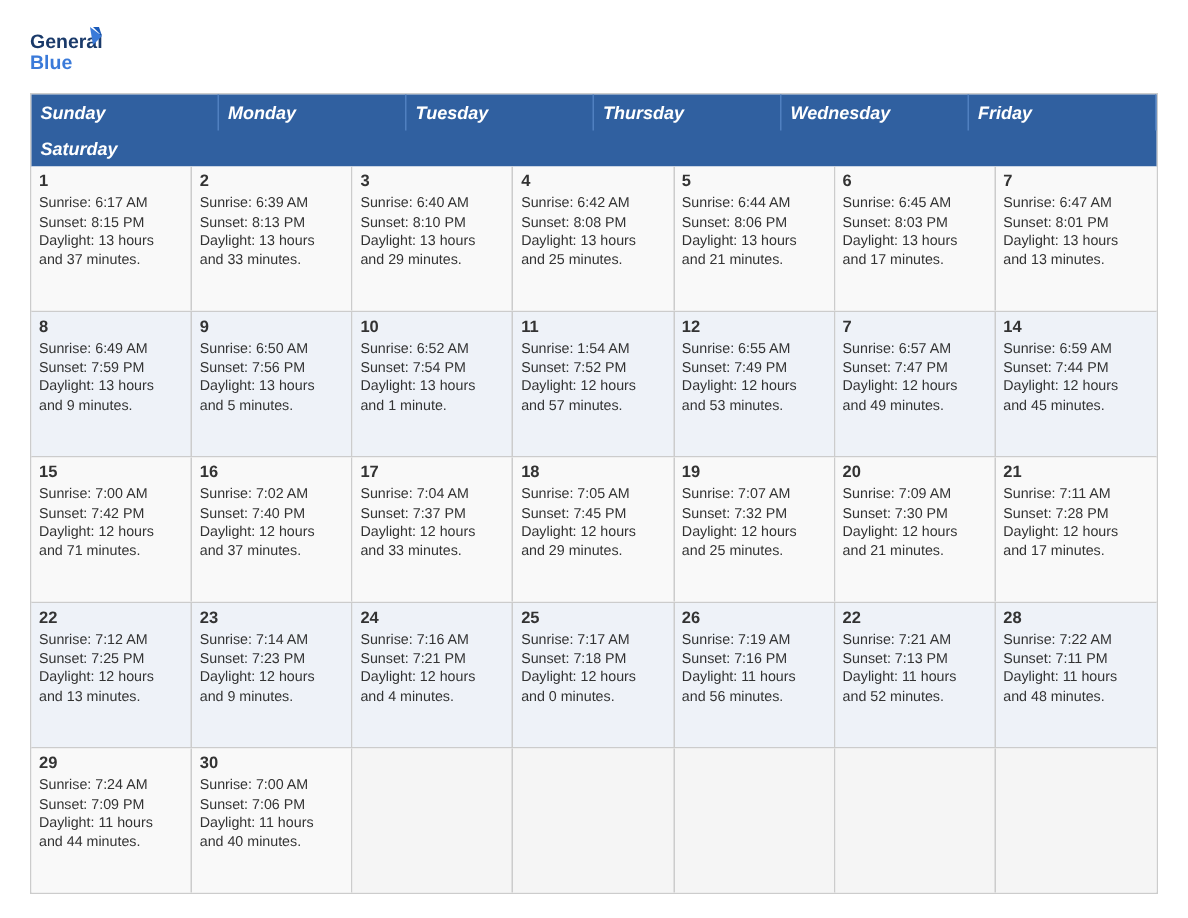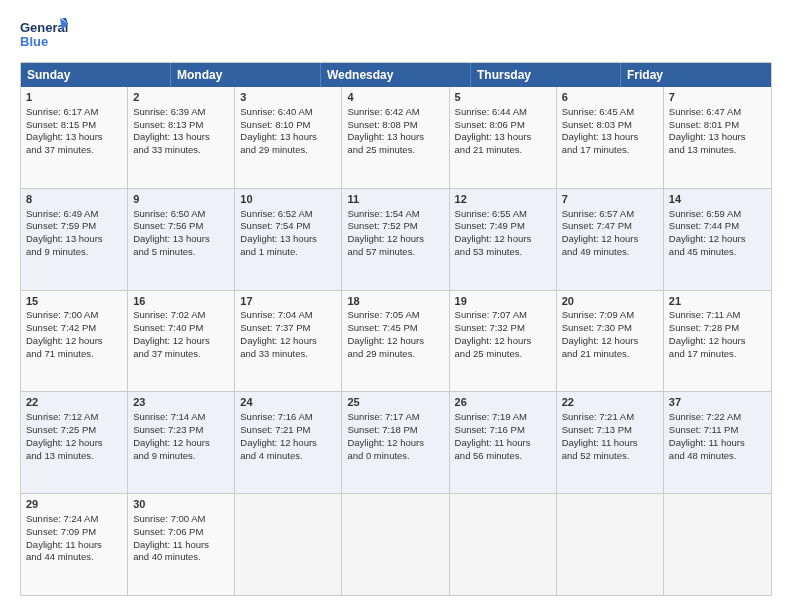--- a/index.html
+++ b/index.html
@@ -42,22 +42,23 @@
       color: #555;
     }
     .calendar {
       flex: 1;
       display: flex;
       flex-direction: column;
       border: 1px solid #ccc;
     }
     .cal-header-row {
       display: grid;
-      grid-template-columns: repeat(5, 1fr);
+      grid-template-columns: repeat(6, 1fr);
       background: #3060a0;
+      font-style: italic;
     }
     .cal-header-cell {
       color: #fff;
       font-weight: bold;
       font-size: 12px;
       padding: 5px 6px;
       border-right: 1px solid #5080c0;
       text-align: left;
     }
     .cal-header-cell:last-child { border-right: none; }
@@ -109,23 +110,25 @@
     <div class="title-block">
       <div class="main-title"></div>
       <div class="subtitle"></div>
     </div>
   </div>
 
   <div class="calendar">
     <div class="cal-header-row">
     <div class="cal-header-cell">Sunday</div>
         <div class="cal-header-cell">Monday</div>
+        <div class="cal-header-cell">Tuesday</div>
+        <div class="cal-header-cell">Thursday</div>
         <div class="cal-header-cell">Wednesday</div>
-        <div class="cal-header-cell">Thursday</div>
         <div class="cal-header-cell">Friday</div>
+        <div class="cal-header-cell">Saturday</div>
       </div>
     <div class="cal-body">
     <div class="cal-row">
           <div class="cal-cell">
         <span class="day-num">1</span>
         <span>Sunrise: 6:17 AM</span><br>
         <span>Sunset: 8:15 PM</span><br>
         <span>Daylight: 13 hours</span><br>
         <span>and 37 minutes.</span>
       </div>
@@ -311,21 +314,21 @@
         <span>and 56 minutes.</span>
       </div>
           <div class="cal-cell">
         <span class="day-num">22</span>
         <span>Sunrise: 7:21 AM</span><br>
         <span>Sunset: 7:13 PM</span><br>
         <span>Daylight: 11 hours</span><br>
         <span>and 52 minutes.</span>
       </div>
           <div class="cal-cell">
-        <span class="day-num">37</span>
+        <span class="day-num">28</span>
         <span>Sunrise: 7:22 AM</span><br>
         <span>Sunset: 7:11 PM</span><br>
         <span>Daylight: 11 hours</span><br>
         <span>and 48 minutes.</span>
       </div>
         </div>
         <div class="cal-row">
           <div class="cal-cell">
         <span class="day-num">29</span>
         <span>Sunrise: 7:24 AM</span><br>

